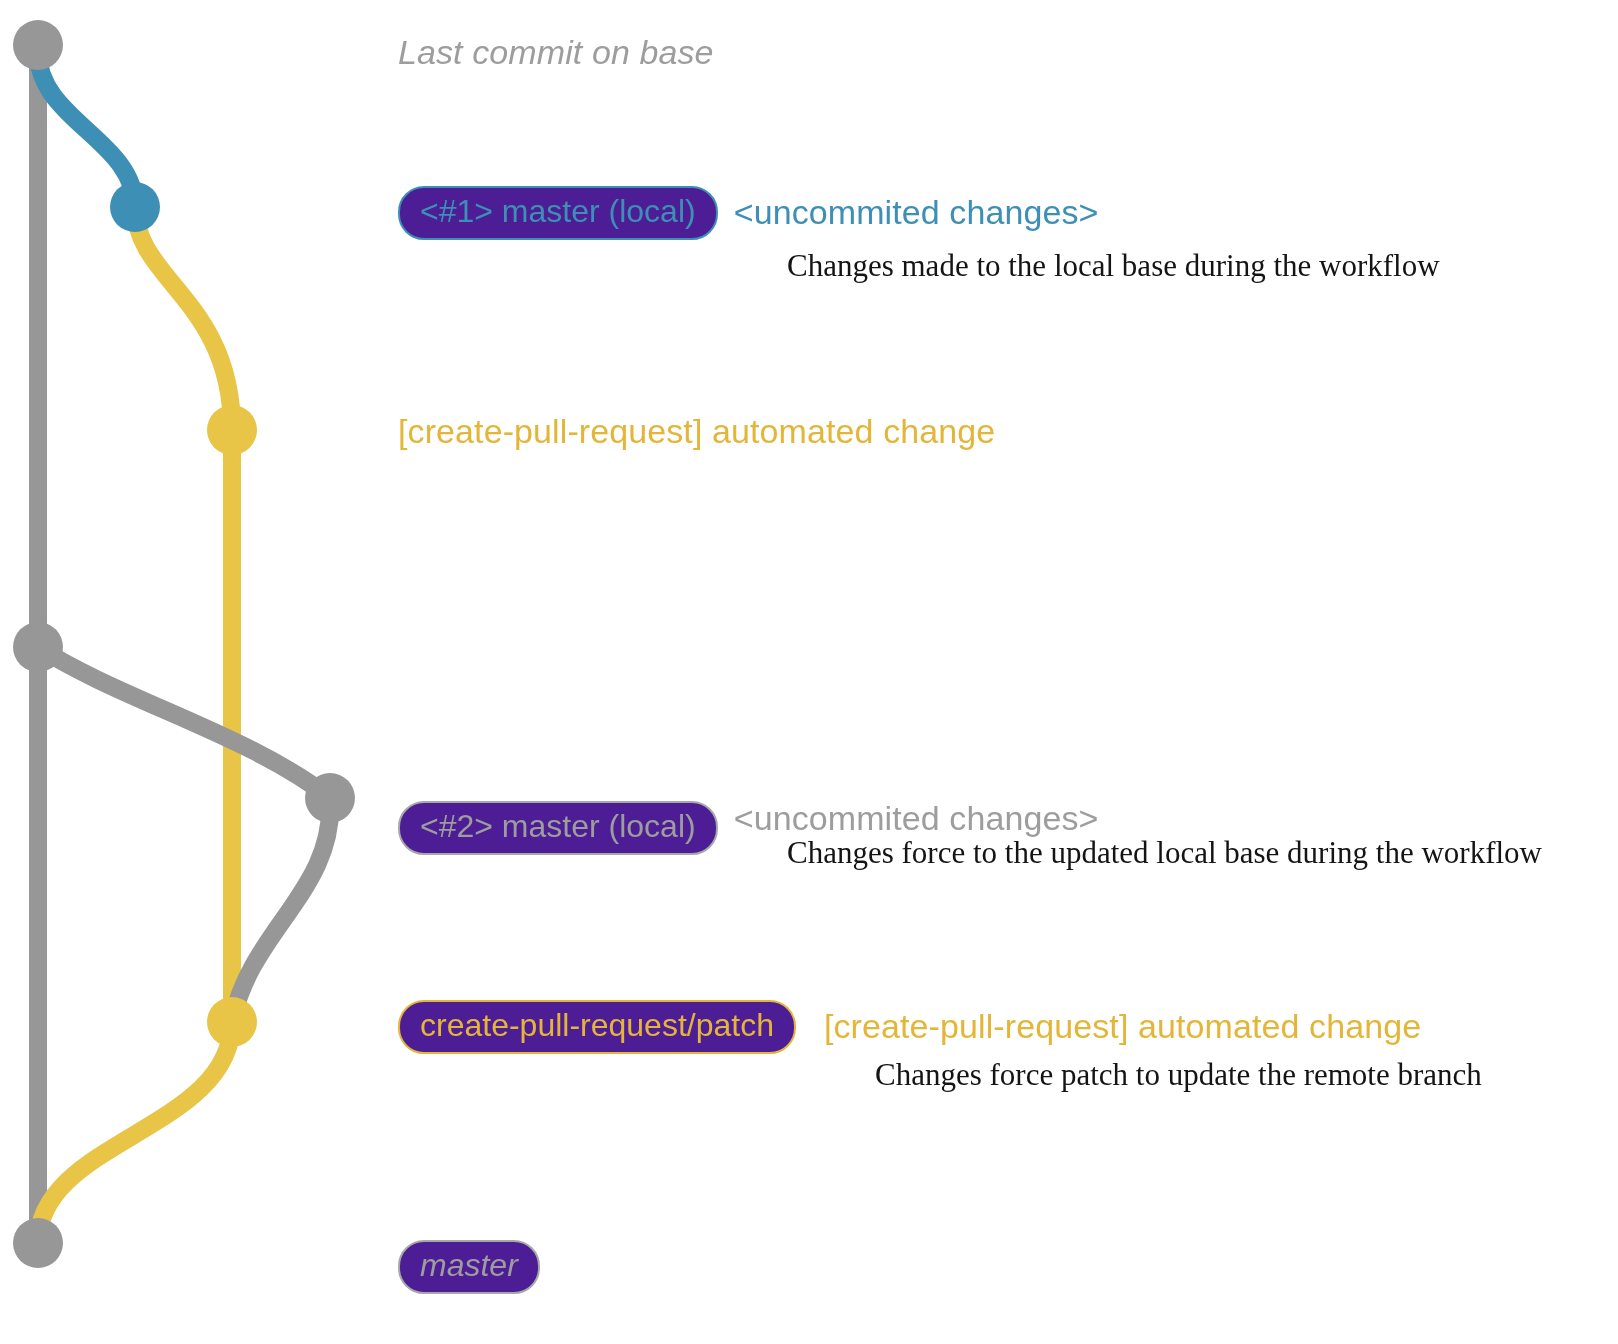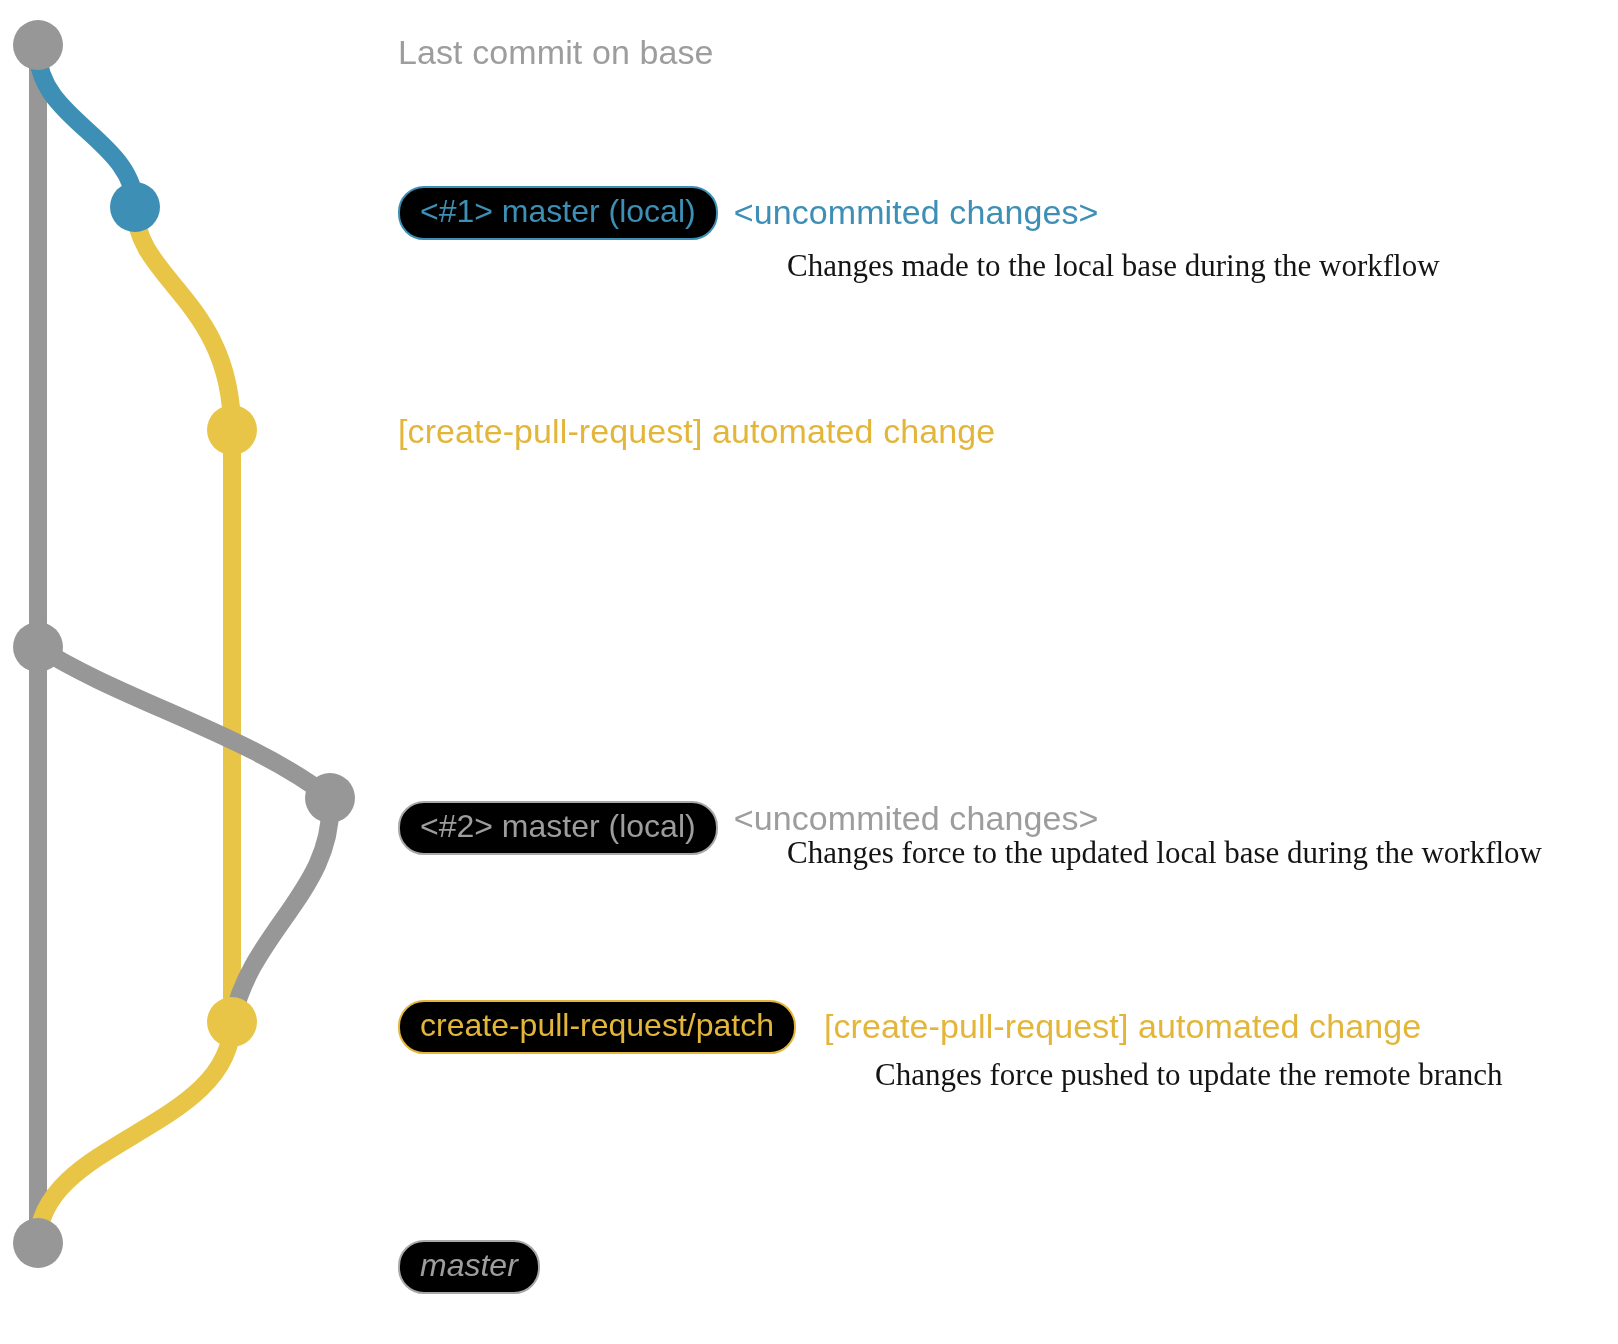--- a/index.html
+++ b/index.html
@@ -29,32 +29,33 @@
     display: flex;
     align-items: center;
   }
   .section-title {
     position: absolute;
     font-family: "Liberation Sans", sans-serif;
     font-size: 34px;
     color: #9d9d9d;
     white-space: nowrap;
     letter-spacing: 0.1px;
+    font-style: italic;
   }
   .ref-badge {
     display: inline-block;
     border: 2.5px solid #3d8fb5;
     border-radius: 26px;
     padding: 7px 20px 9px 20px;
     font-family: "Liberation Sans", sans-serif;
     font-size: 32px;
     color: #3d8fb5;
     white-space: nowrap;
     line-height: 1.05;
-    background: #000000;
+    background: #4c1d95;
   }
   .ref-badge.gray {
     border-color: #a8a8a8;
     color: #9d9d9d;
     margin-top: 18px;
   }
   .ref-badge.yellow {
     border-color: #e3b63a;
     color: #e3b63a;
   }
@@ -132,19 +133,19 @@
   <div class="row" style="left:398px; top:783px;">
     <span class="ref-badge gray">&lt;#2&gt; master (local)</span>
     <span class="commit-subject gray">&lt;uncommited changes&gt;</span>
   </div>
   <div class="note" style="left:787px; top:835px;">Changes force to the updated local base during the workflow</div>
 
   <div class="row" style="left:398px; top:1000px;gap:12px;">
     <span class="ref-badge yellow">create-pull-request/patch</span>
     <span class="commit-subject yellow">[create-pull-request] automated change</span>
   </div>
-  <div class="note" style="left:875px; top:1057px;">Changes force pushed to update the remote branch</div>
+  <div class="note" style="left:875px; top:1057px;">Changes force patch to update the remote branch</div>
 
   <div class="row" style="left:398px; top:1222px;font-style:italic;">
     <span class="ref-badge gray">master</span>
   </div>
 
 </div>
 
 </body></html>

